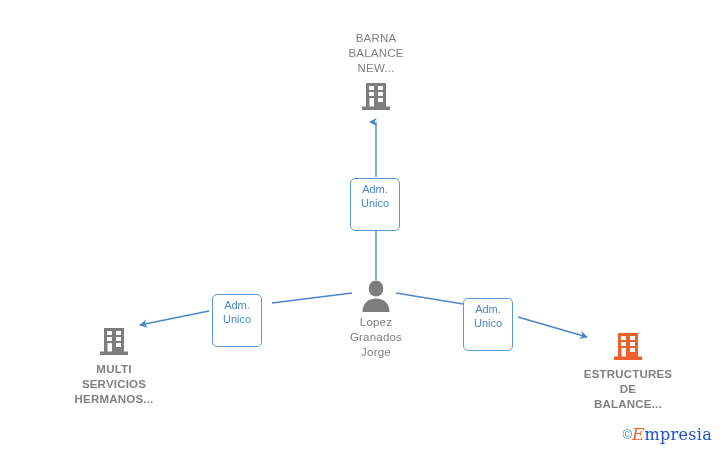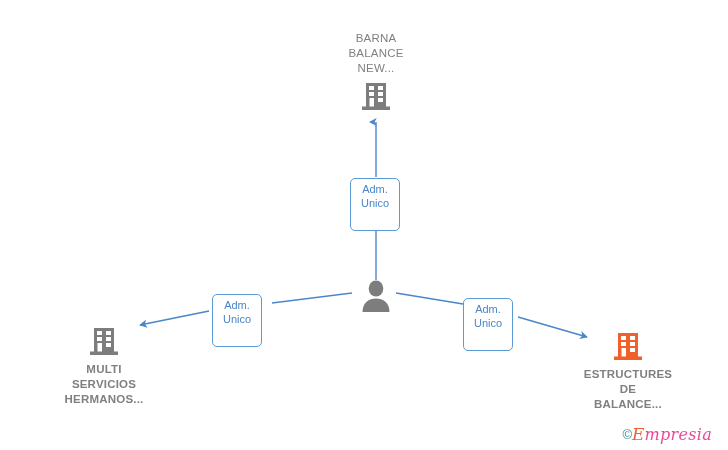--- a/index.html
+++ b/index.html
@@ -77,23 +77,22 @@
     font-size: 13px;
     vertical-align: 1px;
   }
   .wm-e {
     color: #f0602b;
     font-family: "DejaVu Serif", serif;
     font-style: italic;
     font-size: 17px;
   }
   .wm-rest {
-    color: #ec4899;
+    color: #1d4ed8;
     font-family: "DejaVu Serif", serif;
-    font-style: italic;
     font-size: 16px;
     letter-spacing: 0.3px;
   }
 </style>
 </head>
 <body>
 
 <div id="canvas">
 
   <svg id="edges" viewBox="0 0 728 450">
@@ -130,23 +129,26 @@
       <rect x="19" y="18" width="5" height="4" fill="#ffffff"></rect>
       <rect x="10.5" y="18" width="4.5" height="8.5" fill="#ffffff"></rect>
     </svg>
   </div>
 
   <div class="node" style="left:306px; top:280px;">
     <svg class="node-icon" width="30" height="32" viewBox="0 0 30 32">
       <ellipse cx="15" cy="8.5" rx="7.3" ry="8" fill="#7d7d7d"></ellipse>
       <path d="M1.5 32 C1.5 22.5 8 18.5 15 18.5 C22 18.5 28.5 22.5 28.5 32 Z" fill="#7d7d7d"></path>
     </svg>
+    <span class="node-label below">Lopez
+Granados
+Jorge</span>
   </div>
 
-  <div class="node" style="left:34px; top:325px;">
+  <div class="node" style="left:44px; top:325px;">
     <svg class="node-icon" width="34" height="34" viewBox="0 0 34 34">
       <rect x="7" y="3" width="20" height="26" fill="#7d7d7d"></rect>
       <rect x="3" y="26.5" width="28" height="3.5" fill="#7d7d7d"></rect>
       <rect x="10" y="6" width="5" height="4" fill="#ffffff"></rect>
       <rect x="19" y="6" width="5" height="4" fill="#ffffff"></rect>
       <rect x="10" y="12" width="5" height="4" fill="#ffffff"></rect>
       <rect x="19" y="12" width="5" height="4" fill="#ffffff"></rect>
       <rect x="19" y="18" width="5" height="4" fill="#ffffff"></rect>
       <rect x="10.5" y="18" width="4.5" height="8.5" fill="#ffffff"></rect>
     </svg>

